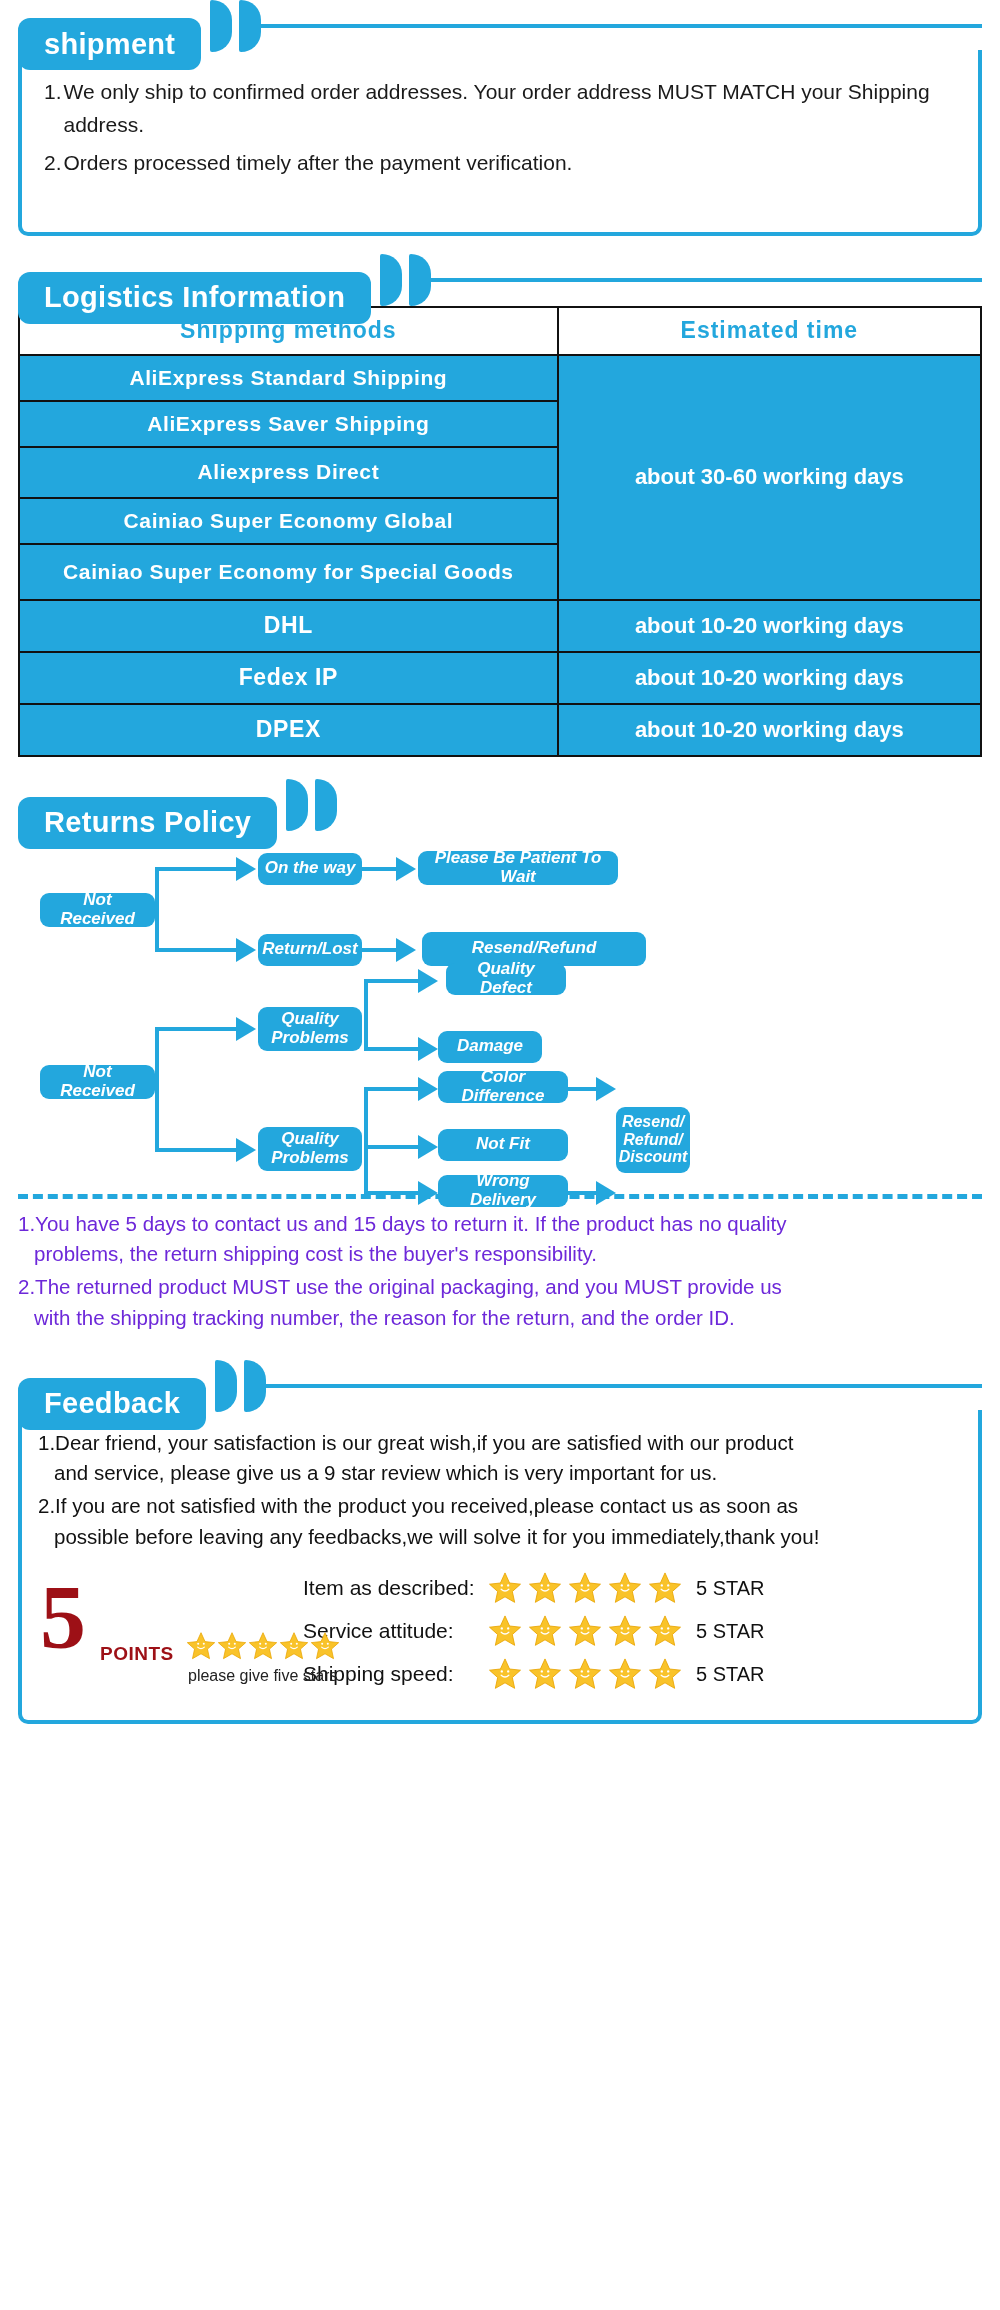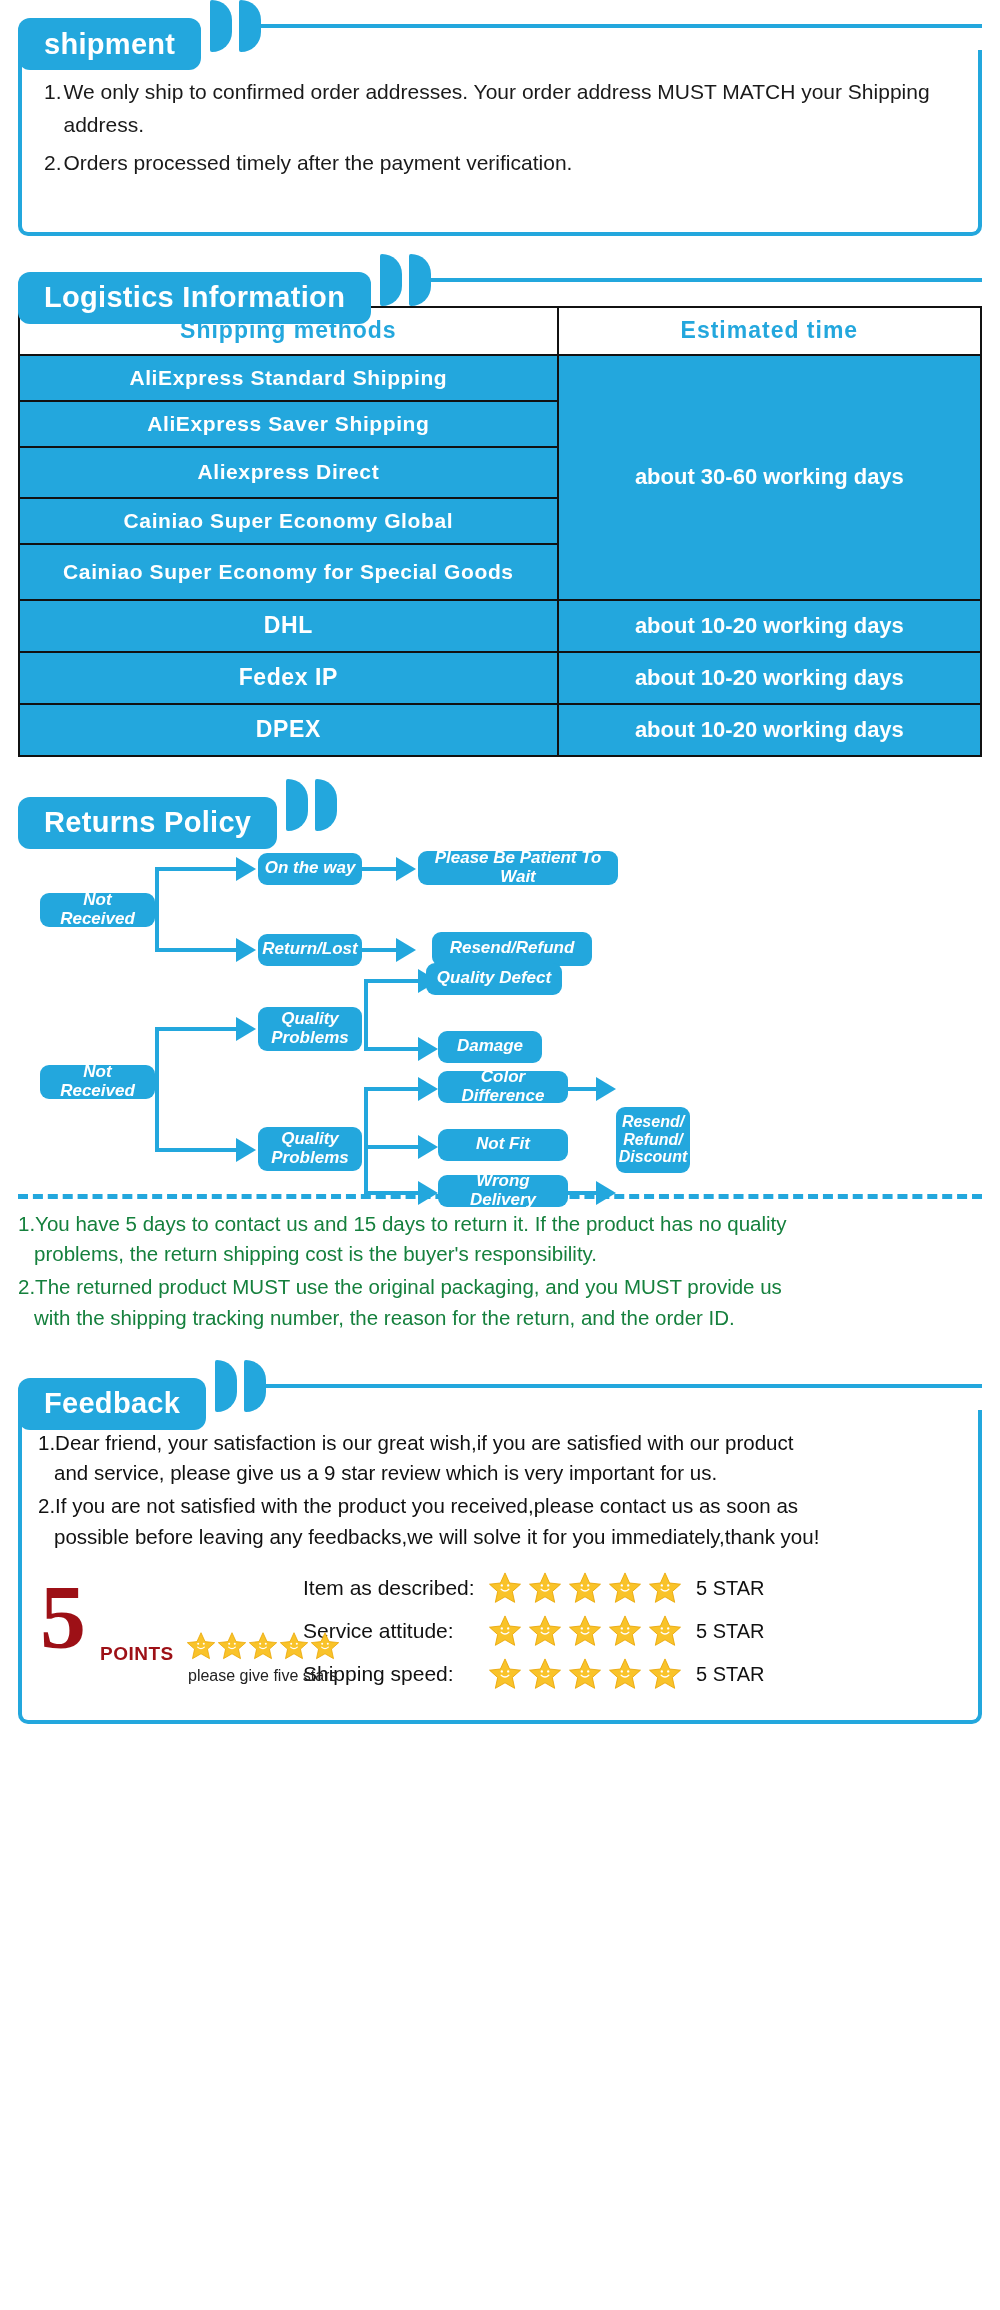--- a/index.html
+++ b/index.html
@@ -151,21 +151,21 @@
   .dashed{
     border-top:5px dashed #23a7dd;
     margin:12px 0 10px 0;
     height:0;
   }
 
   .rlist{margin:0;padding:0;list-style:none;}
   .rlist li{
     font-size:20.5px;
     line-height:1.5;
-    color:#15803d;
+    color:#6d28d9;
     margin-bottom:2px;
   }
   .rlist li .ind{display:block;padding-left:16px;}
 
   
   .fb-body{padding:18px 16px 22px 16px;}
   .fb-list{margin:0 0 10px 0;padding:0;list-style:none;}
   .fb-list li{
     font-size:20.5px;
     line-height:1.5;
@@ -334,40 +334,40 @@
 
         <div class="node" style="left:240px;top:8px;width:104px;height:32px;">On the way</div>
         <div class="node" style="left:240px;top:89px;width:104px;height:32px;">Return/Lost</div>
 
         <div class="ln lnh" style="left:344px;top:22px;width:38px;"></div>
         <div class="ln lnh" style="left:344px;top:103px;width:38px;"></div>
         <div class="arw" style="left:378px;top:12px;"></div>
         <div class="arw" style="left:378px;top:93px;"></div>
 
         <div class="node" style="left:400px;top:6px;width:200px;height:34px;">Please Be Patient To Wait</div>
-        <div class="node" style="left:414px;top:87px;width:160px;height:34px;">Resend/Refund</div>
+        <div class="node" style="left:404px;top:87px;width:224px;height:34px;">Resend/Refund</div>
       </div>
 
       <div class="flow" style="height:195px;margin-top:22px;">
         <div class="node" style="left:22px;top:78px;width:115px;height:34px;">Not Received</div>
         <div class="ln lnv" style="left:137px;top:40px;height:125px;"></div>
         <div class="ln lnh" style="left:137px;top:40px;width:85px;"></div>
         <div class="ln lnh" style="left:137px;top:161px;width:85px;"></div>
         <div class="arw" style="left:218px;top:30px;"></div>
         <div class="arw" style="left:218px;top:151px;"></div>
 
         <div class="node" style="left:240px;top:20px;width:104px;height:44px;">Quality Problems</div>
         <div class="node" style="left:240px;top:140px;width:104px;height:44px;">Quality Problems</div>
 
         <div class="ln lnv" style="left:346px;top:-8px;height:72px;"></div>
         <div class="ln lnh" style="left:346px;top:-8px;width:58px;"></div>
         <div class="ln lnh" style="left:346px;top:60px;width:58px;"></div>
         <div class="arw" style="left:400px;top:-18px;"></div>
         <div class="arw" style="left:400px;top:50px;"></div>
-        <div class="node" style="left:408px;top:-24px;width:136px;height:32px;">Quality Defect</div>
+        <div class="node" style="left:428px;top:-24px;width:120px;height:32px;">Quality Defect</div>
         <div class="node" style="left:420px;top:44px;width:104px;height:32px;">Damage</div>
 
         <div class="ln lnv" style="left:346px;top:100px;height:108px;"></div>
         <div class="ln lnh" style="left:346px;top:100px;width:58px;"></div>
         <div class="ln lnh" style="left:346px;top:158px;width:58px;"></div>
         <div class="ln lnh" style="left:346px;top:204px;width:58px;"></div>
         <div class="arw" style="left:400px;top:90px;"></div>
         <div class="arw" style="left:400px;top:148px;"></div>
         <div class="arw" style="left:400px;top:194px;"></div>
         <div class="node" style="left:420px;top:84px;width:130px;height:32px;">Color Difference</div>

